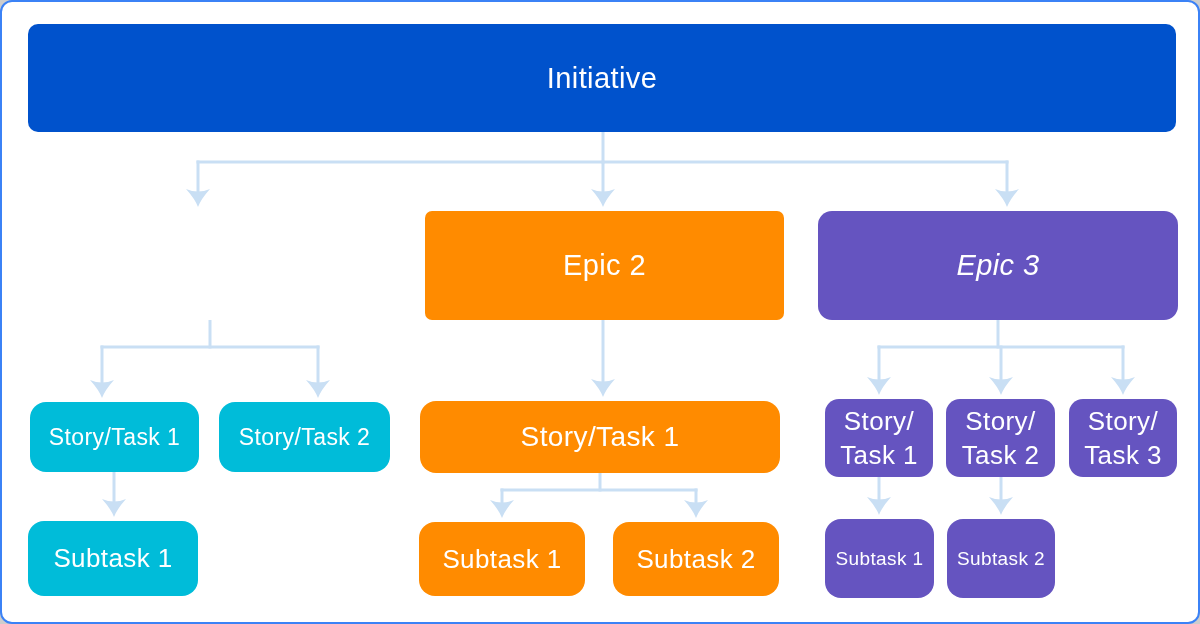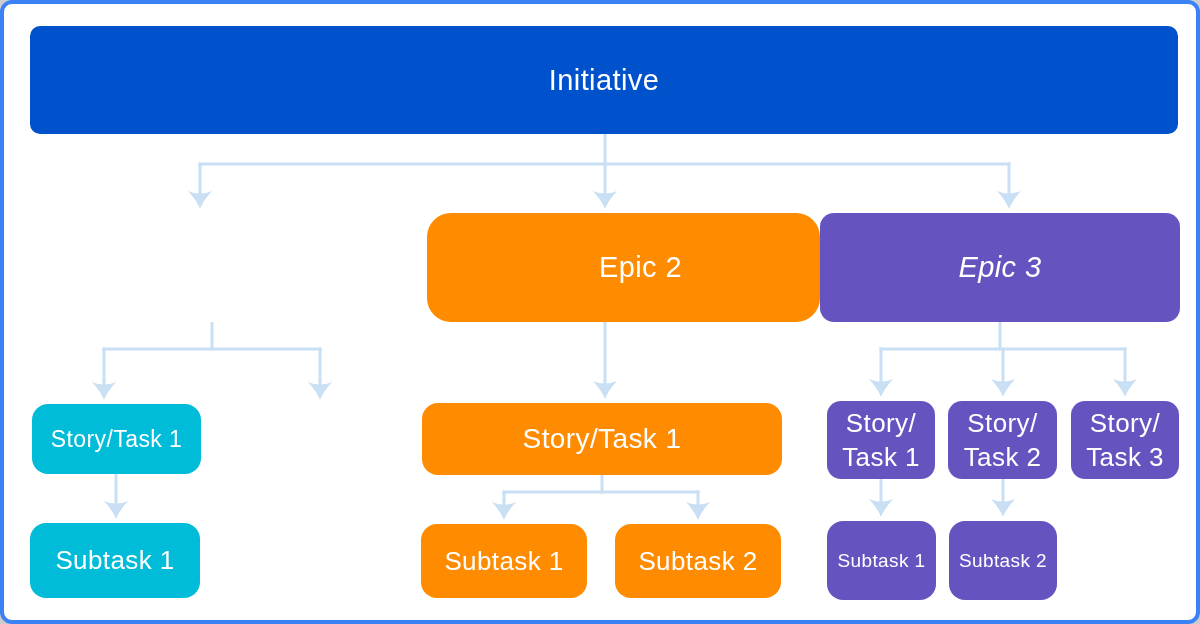--- a/index.html
+++ b/index.html
@@ -4,32 +4,32 @@
 <style>
   html,body{margin:0;padding:0;}
   body{
     width:1200px;height:624px;position:relative;overflow:hidden;
     background:#CDCDCD;
     font-family:"Liberation Sans","DejaVu Sans",sans-serif;
   }
   .frame{
     position:absolute;left:0;top:0;width:1200px;height:624px;
     box-sizing:border-box;background:#FFFFFF;
-    border:4px solid #3b82f6;border-radius:12px;
+    border:2px solid #3b82f6;border-radius:12px;
   }
   svg.connectors{position:absolute;left:0;top:0;width:1200px;height:624px;pointer-events:none;}
   .node{
     position:absolute;display:flex;align-items:center;justify-content:center;
     color:#FFFFFF;letter-spacing:0.4px;text-align:center;
     white-space:pre-line;
   }
   
   #n-initiative{left:26px;top:22px;width:1148px;height:108px;border-radius:10px;font-size:29px;}
   #n-epic1{left:28px;top:209px;width:360px;height:109px;border-radius:14px;font-size:29px;}
-  #n-epic2{left:423px;top:209px;width:359px;height:109px;border-radius:24px;font-size:29px;padding-left:34px;}
+  #n-epic2{left:423px;top:209px;width:359px;height:109px;border-radius:7px;font-size:29px;}
   #n-epic3{left:816px;top:209px;width:360px;height:109px;border-radius:14px;font-size:29px;font-style:italic;}
   #n-e1s1{left:28px;top:400px;width:169px;height:70px;border-radius:16px;font-size:23px;}
   #n-e1s2{left:217px;top:400px;width:171px;height:70px;border-radius:16px;font-size:23px;}
   #n-e2s1{left:418px;top:399px;width:360px;height:72px;border-radius:16px;font-size:28px;}
   #n-e3s1,#n-e3s2,#n-e3s3{top:397px;width:108px;height:78px;border-radius:14px;font-size:26px;line-height:1.32;}
   #n-e3s1{left:823px;}
   #n-e3s2{left:944px;width:109px;}
   #n-e3s3{left:1067px;}
   #n-e1t1{left:26px;top:519px;width:170px;height:75px;border-radius:16px;font-size:26px;}
   #n-e2t1{left:417px;top:520px;width:166px;height:74px;border-radius:16px;font-size:26px;}
@@ -80,20 +80,21 @@
       <line x1="999" y1="475" x2="999" y2="501" stroke="#C9DFF4" stroke-width="3"></line>
       <path d="M 987 495 Q 999 500 1011 495 Q 1002 505 999 513 Q 996 505 987 495 Z" fill="#C9DFF4"></path>
     </svg>
 
   <div class="node" id="n-initiative" style="background: rgb(0, 82, 204);">Initiative</div>
 
   <div class="node" id="n-epic2" style="background: rgb(255, 139, 0);">Epic 2</div>
   <div class="node" id="n-epic3" style="background: rgb(101, 84, 192);">Epic 3</div>
 
   <div class="node" id="n-e1s1" style="background: rgb(0, 188, 217);">Story/Task 1</div>
+  <div class="node" id="n-e1s2" style="background: rgb(0, 188, 217);">Story/Task 2</div>
 
   <div class="node" id="n-e2s1" style="background: rgb(255, 139, 0);">Story/Task 1</div>
 
   <div class="node" id="n-e3s1" style="background: rgb(101, 84, 192);">Story/
 Task 1</div>
   <div class="node" id="n-e3s2" style="background: rgb(101, 84, 192);">Story/
 Task 2</div>
   <div class="node" id="n-e3s3" style="background: rgb(101, 84, 192);">Story/
 Task 3</div>
 

